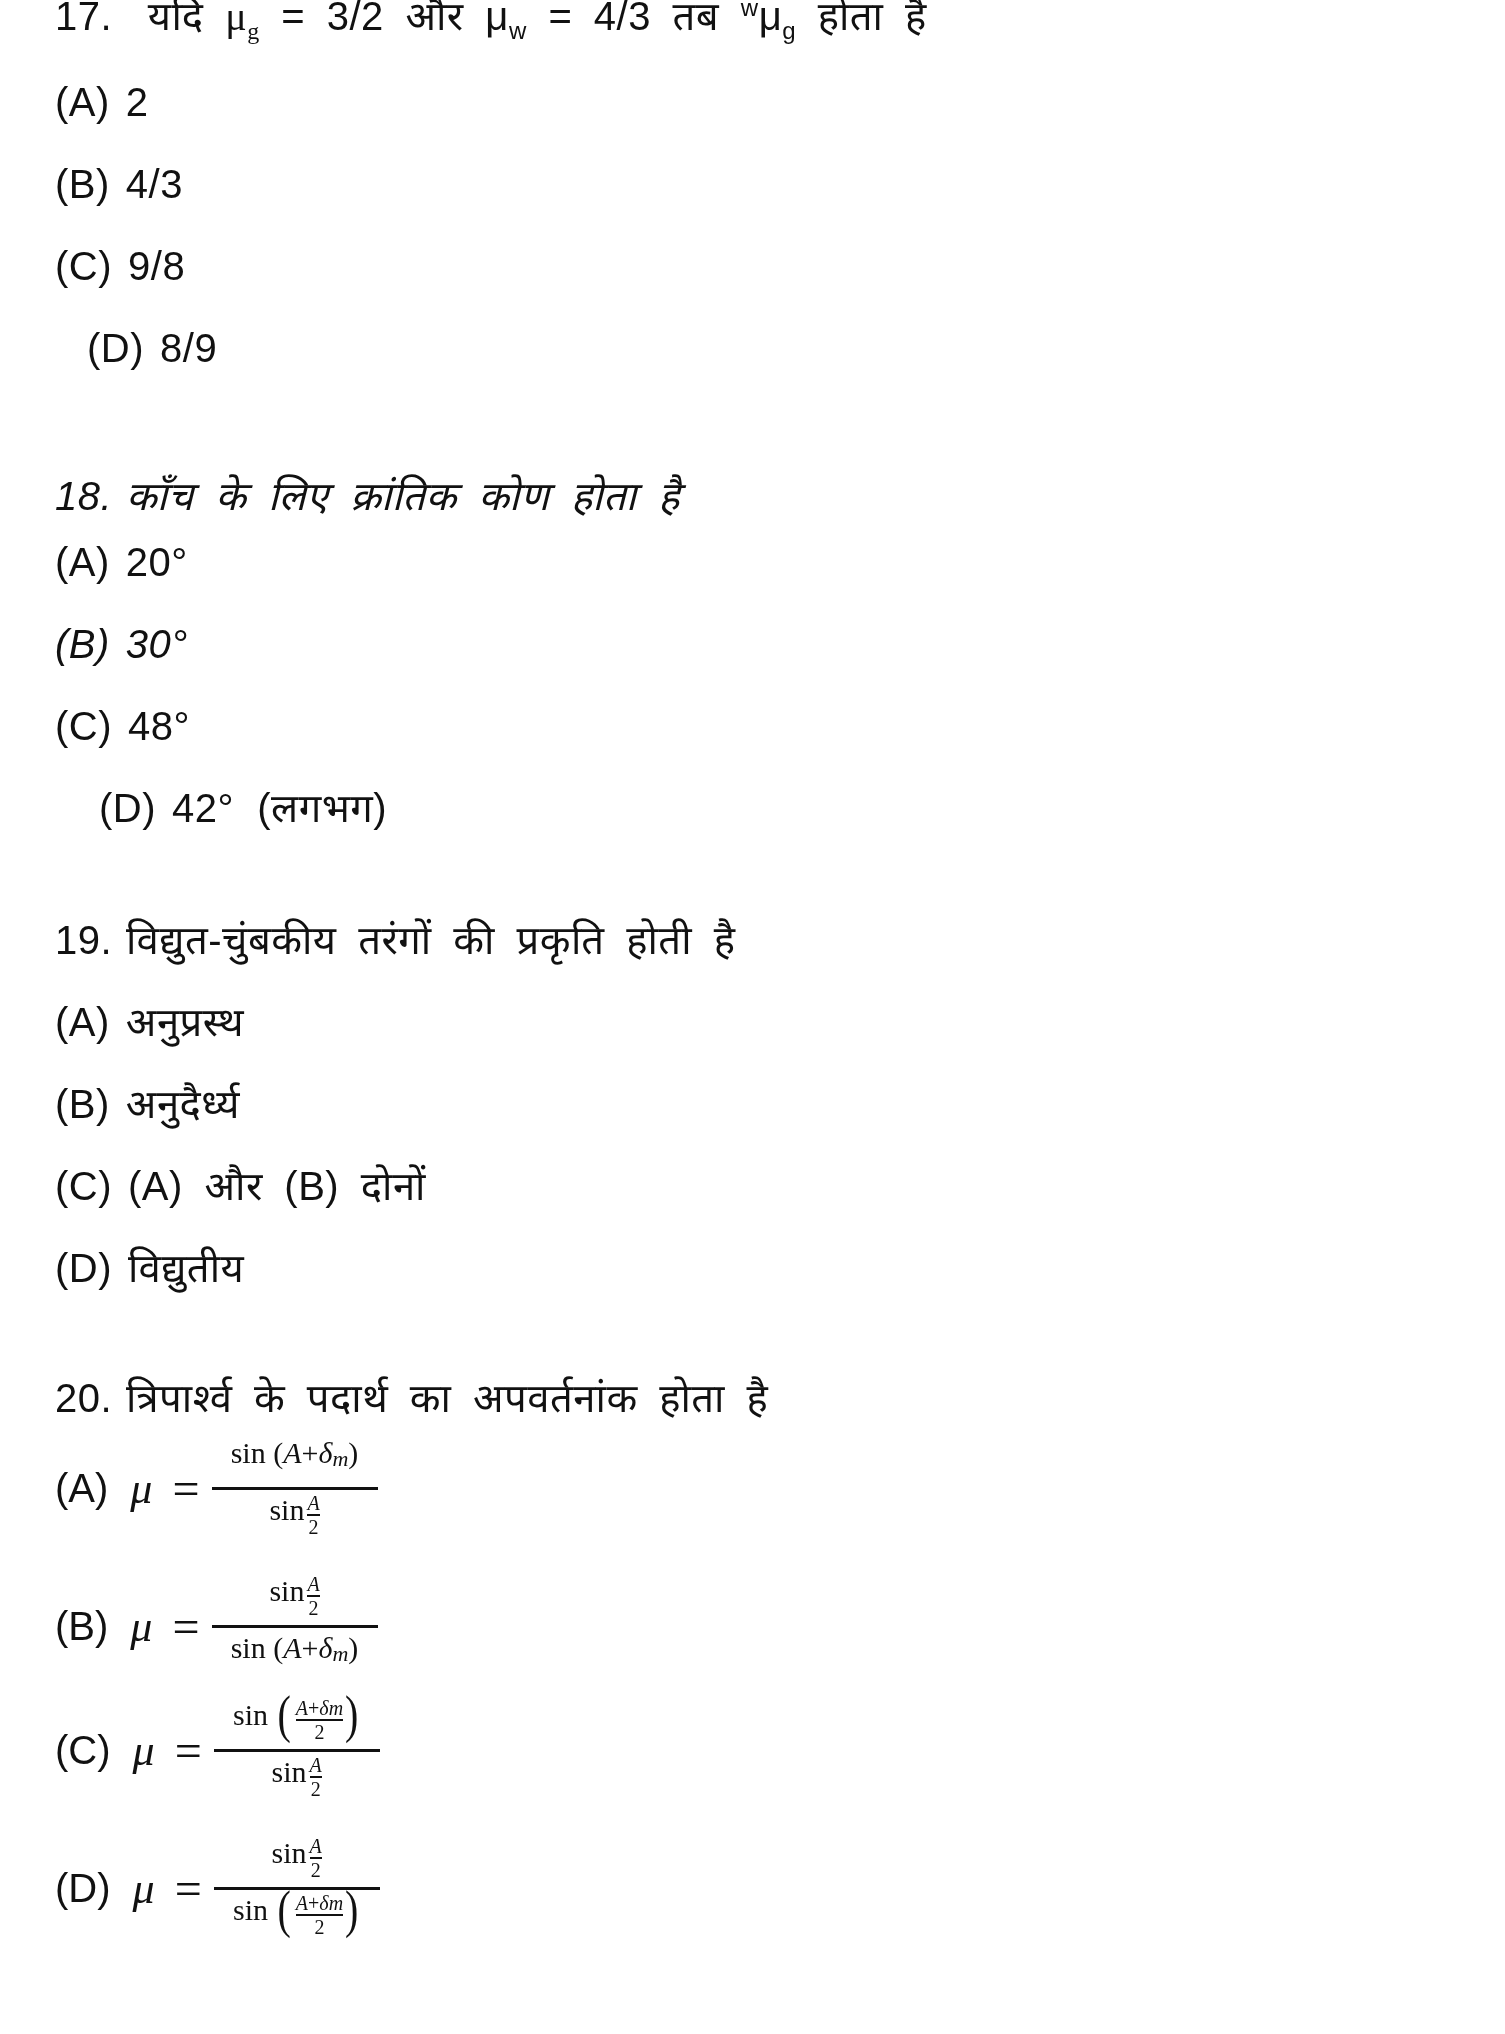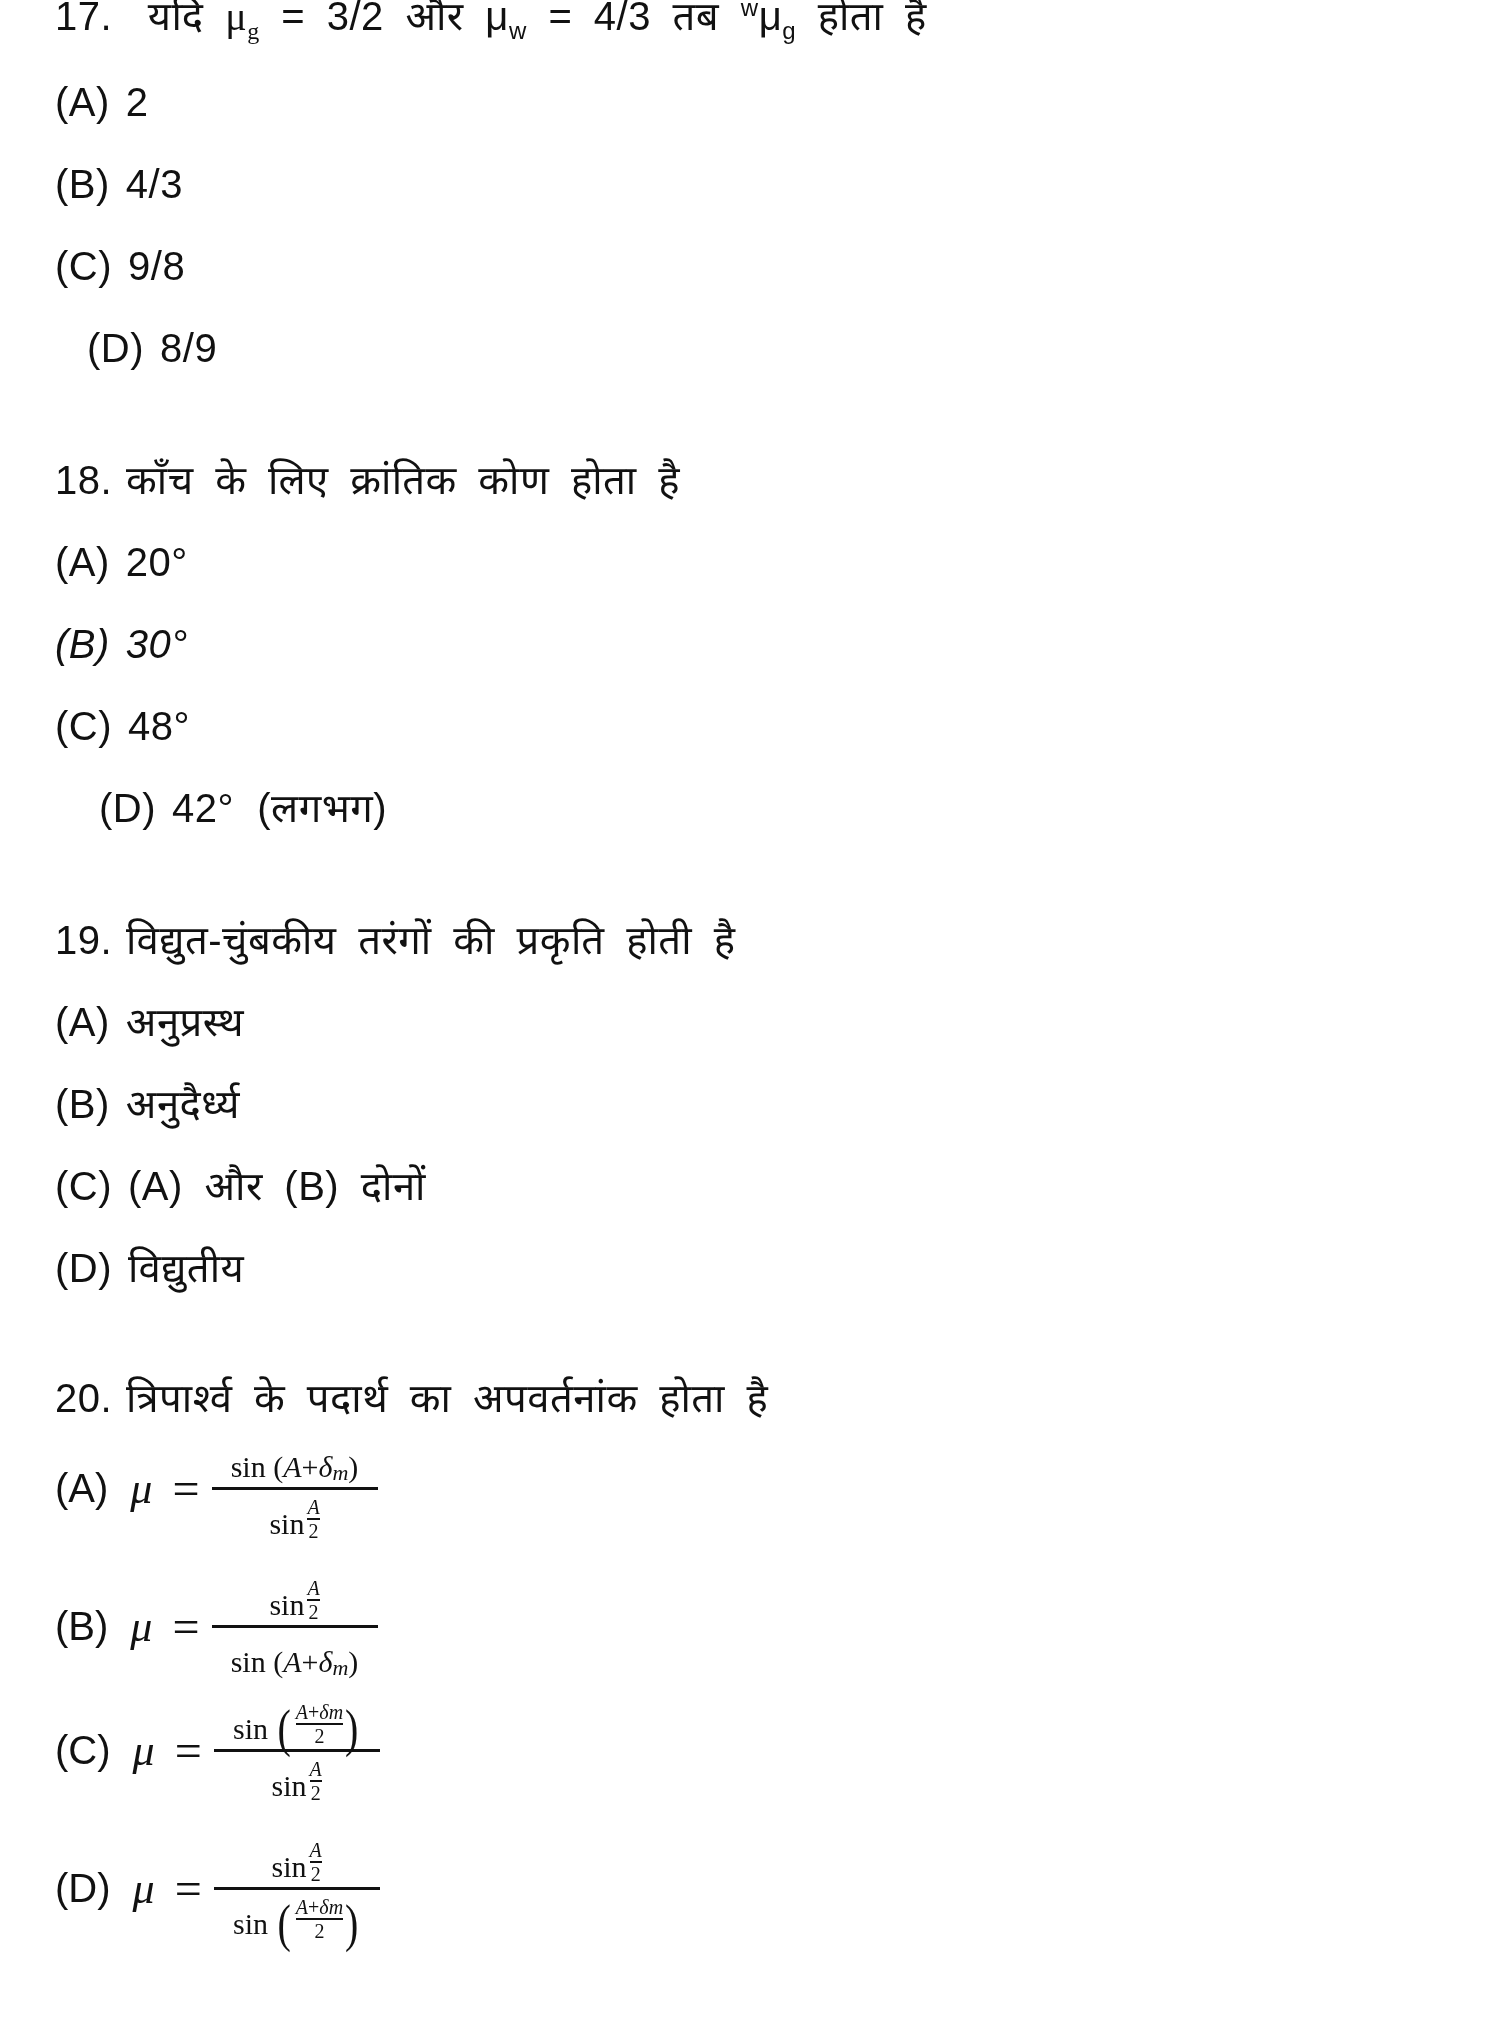--- a/index.html
+++ b/index.html
@@ -11,21 +11,21 @@
   .w { word-spacing: 10px; }
   .mu-g { font-family: "Liberation Serif", "DejaVu Serif", serif; }
   sub, sup { font-size: 24px; line-height: 0; }
   .formula { position: absolute; left: 55px; display: flex; align-items: center; font-size: 40px; }
   .formula .lbl { margin-right: 22px; }
   .mu { font-family: "Liberation Serif", "DejaVu Serif", serif; font-style: italic; font-size: 44px; margin-right: 20px; }
   .eq { font-family: "Liberation Serif", "DejaVu Serif", serif; font-size: 48px; margin-right: 12px; }
   .frac { display: inline-flex; flex-direction: column; align-items: center;
           font-family: "Liberation Serif", "DejaVu Serif", serif; font-size: 30px; }
   .frac .bar { width: 166px; height: 3px; background: #111; margin: 3px 0; }
-  .frac .num-part, .frac .den-part { display: flex; align-items: flex-end; line-height: 34px; height: 48px; }
+  .frac .num-part, .frac .den-part { display: flex; align-items: flex-start; line-height: 34px; height: 48px; }
   .sfrac { display: inline-flex; flex-direction: column; align-items: center; font-size: 20px; line-height: 20px; margin-left: 3px; }
   .sfrac .sbar { height: 2px; background: #111; width: 100%; margin: 1px 0; }
   .sfrac .it { font-style: italic; }
   .paren { font-size: 40px; transform: scaleY(1.3); display: inline-block; margin: 0 2px; }
   .it { font-style: italic; }
   .msub { font-size: 22px; font-style: italic; position: relative; top: 6px; }
 </style>
 </head>
 <body>
 
@@ -37,21 +37,21 @@
   <span><span>μ</span><sub>w</sub></span>
   <span>= 4/3 तब</span>
   <span><sup>w</sup><span>μ</span><sub>g</sub></span>
   <span>होता है</span>
 </div>
 <div class="line" style="top:78px;"><span class="lbl">(A)</span><span>2</span></div>
 <div class="line" style="top:160px;"><span class="lbl">(B)</span><span>4/3</span></div>
 <div class="line" style="top:242px;"><span class="lbl">(C)</span><span>9/8</span></div>
 <div class="line" style="top:324px;margin-left:32px;"><span class="lbl">(D)</span><span>8/9</span></div>
 
-<div class="line q w" style="top:456px;">
+<div class="line q w" style="top:472px;font-style:italic;">
   <span class="num">18.</span><span>काँच के लिए क्रांतिक कोण होता है</span>
 </div>
 <div class="line" style="top:538px;"><span class="lbl">(A)</span><span>20°</span></div>
 <div class="line" style="top:620px;font-style:italic;"><span class="lbl">(B)</span><span>30°</span></div>
 <div class="line" style="top:702px;"><span class="lbl">(C)</span><span>48°</span></div>
 <div class="line" style="top:784px;margin-left:44px;"><span class="lbl">(D)</span><span style="white-space:pre">42°  (लगभग)</span></div>
 
 <div class="line q w" style="top:916px;">
   <span class="num">19.</span><span>विद्युत-चुंबकीय तरंगों की प्रकृति होती है</span>
 </div>

